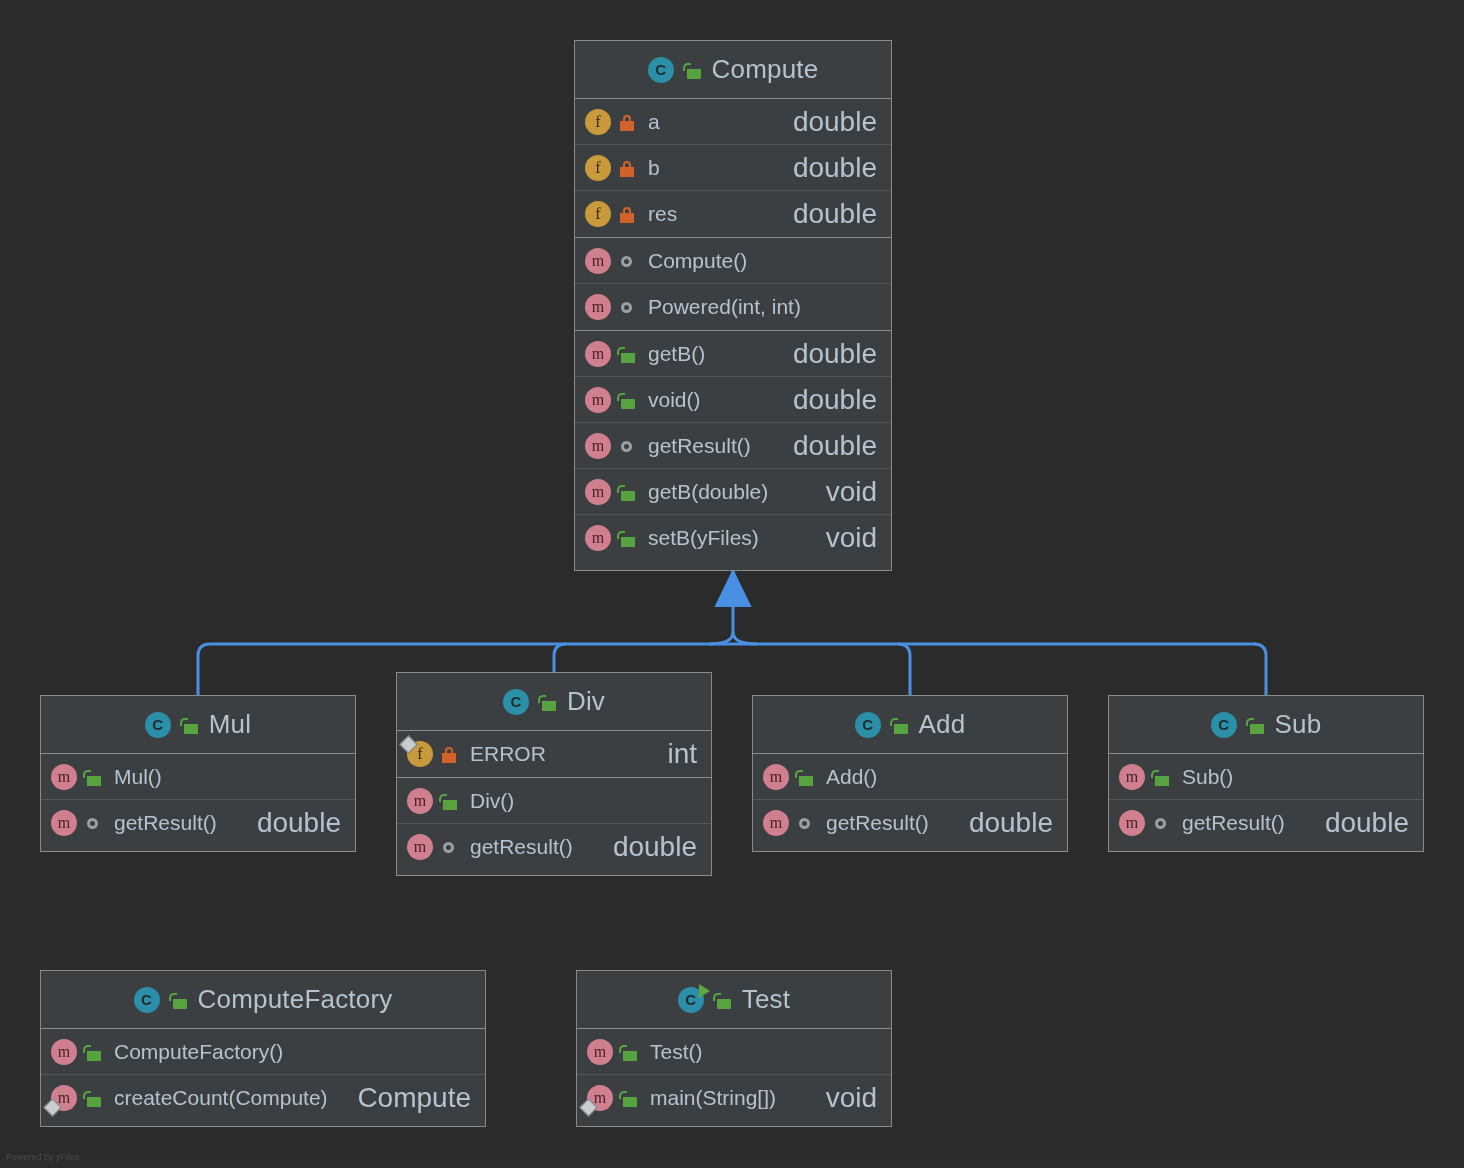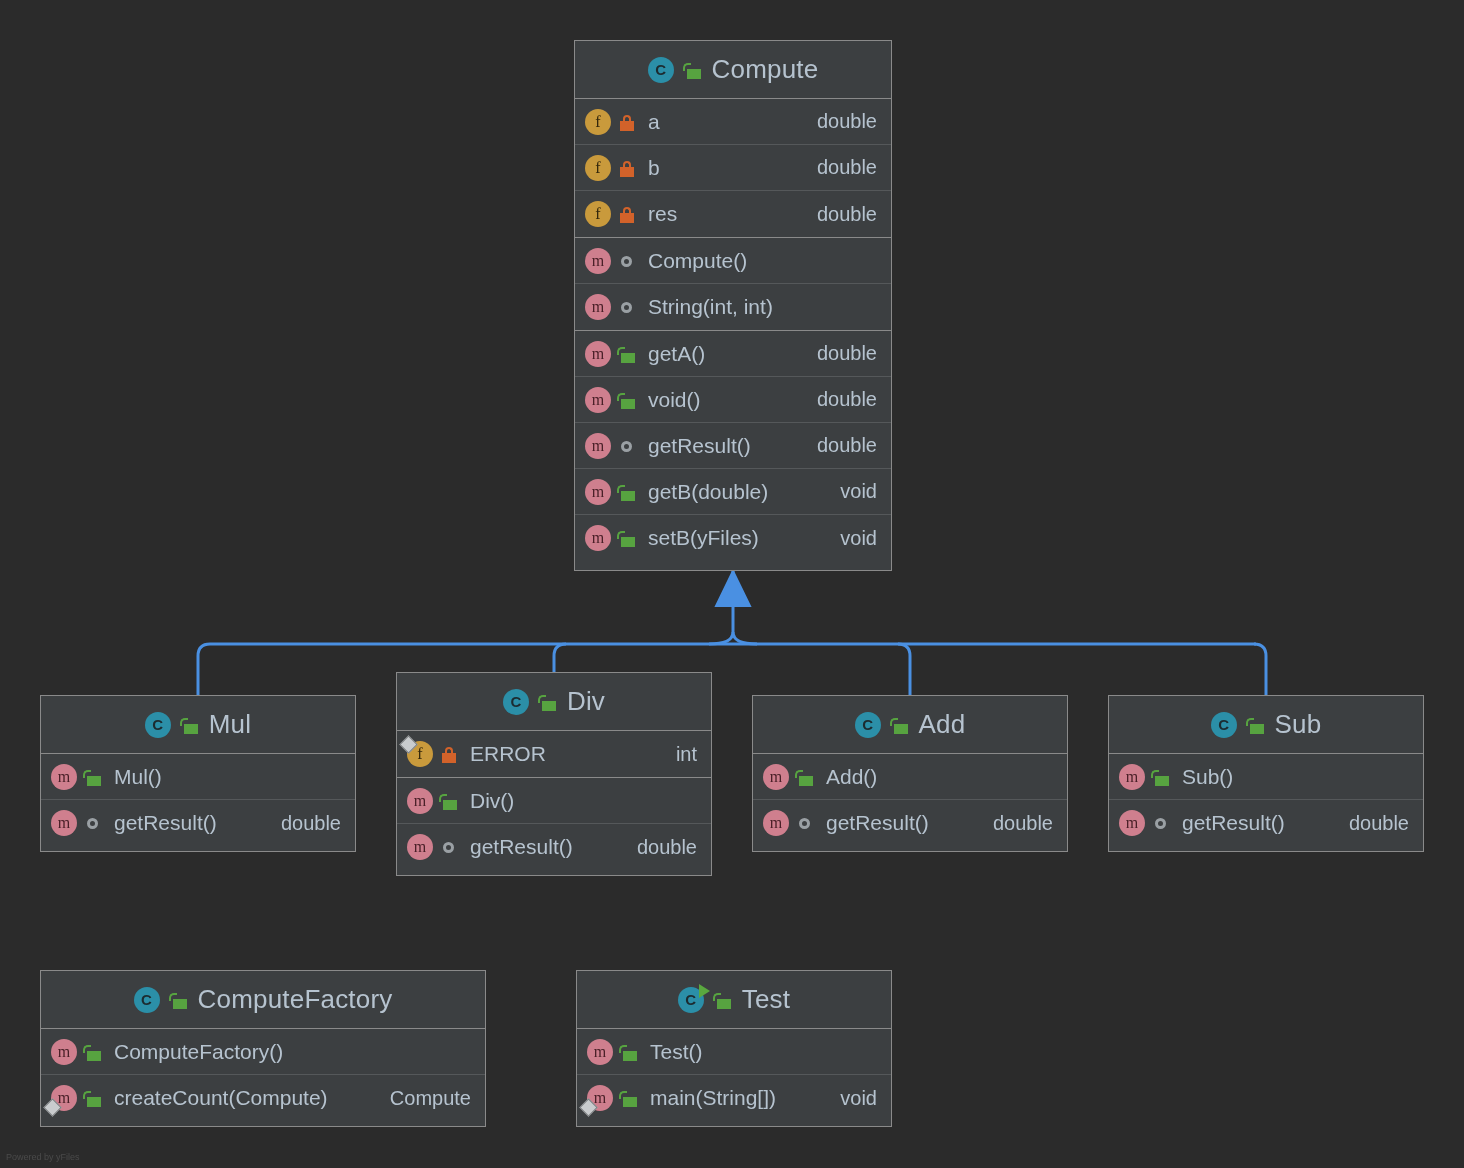--- a/index.html
+++ b/index.html
@@ -68,21 +68,21 @@
   .uml-row .vis-icon { margin-left: 6px; }
   .row-name {
     margin-left: 11px;
     font-size: 21px;
     color: #b6c3cf;
     white-space: nowrap;
   }
   .row-type {
     margin-left: auto;
     padding-left: 14px;
-    font-size: 20px;
+    font-size: 28px;
     color: #b6c3cf;
     white-space: nowrap;
   }
 
   
   .badge {
     position: relative;
     flex: 0 0 auto;
     width: 26px; height: 26px;
     border-radius: 50%;
@@ -247,31 +247,31 @@
           <span class="vis-icon vis-package">
             <span class="ring"></span>
           </span>
           <span class="row-name">Compute()</span>
         </div>
         <div class="uml-row">
           <span class="badge badge-method">m</span>
           <span class="vis-icon vis-package">
             <span class="ring"></span>
           </span>
-          <span class="row-name">String(int, int)</span>
-        </div>
-      </div>
-      <div class="uml-section">
-        <div class="uml-row">
-          <span class="badge badge-method">m</span>
-          <span class="vis-icon vis-public">
-            <span class="shackle"></span>
-            <span class="body"></span>
-          </span>
-          <span class="row-name">getA()</span>
+          <span class="row-name">Powered(int, int)</span>
+        </div>
+      </div>
+      <div class="uml-section">
+        <div class="uml-row">
+          <span class="badge badge-method">m</span>
+          <span class="vis-icon vis-public">
+            <span class="shackle"></span>
+            <span class="body"></span>
+          </span>
+          <span class="row-name">getB()</span>
           <span class="row-type">double</span>
         </div>
         <div class="uml-row">
           <span class="badge badge-method">m</span>
           <span class="vis-icon vis-public">
             <span class="shackle"></span>
             <span class="body"></span>
           </span>
           <span class="row-name">void()</span>
           <span class="row-type">double</span>

